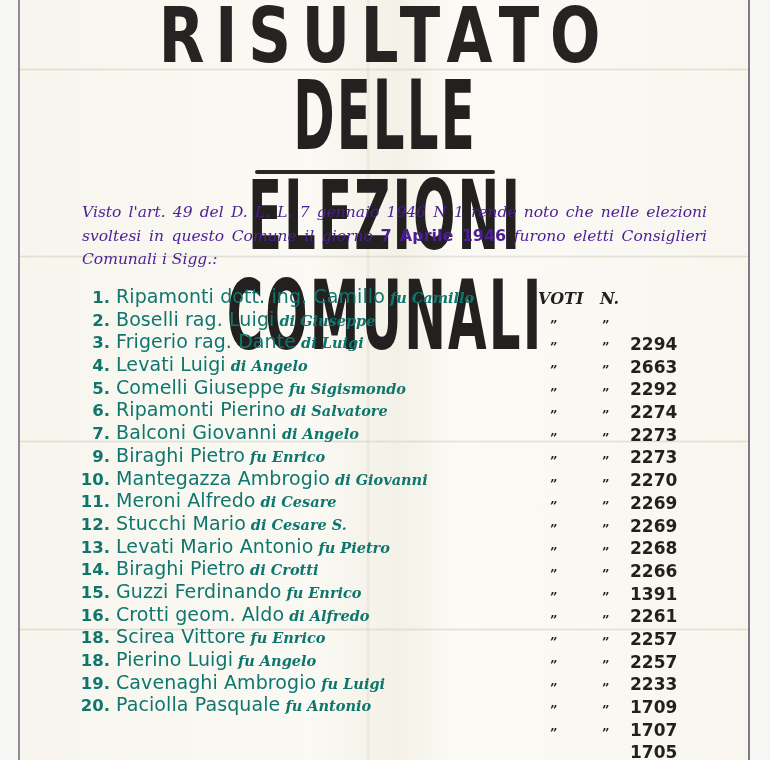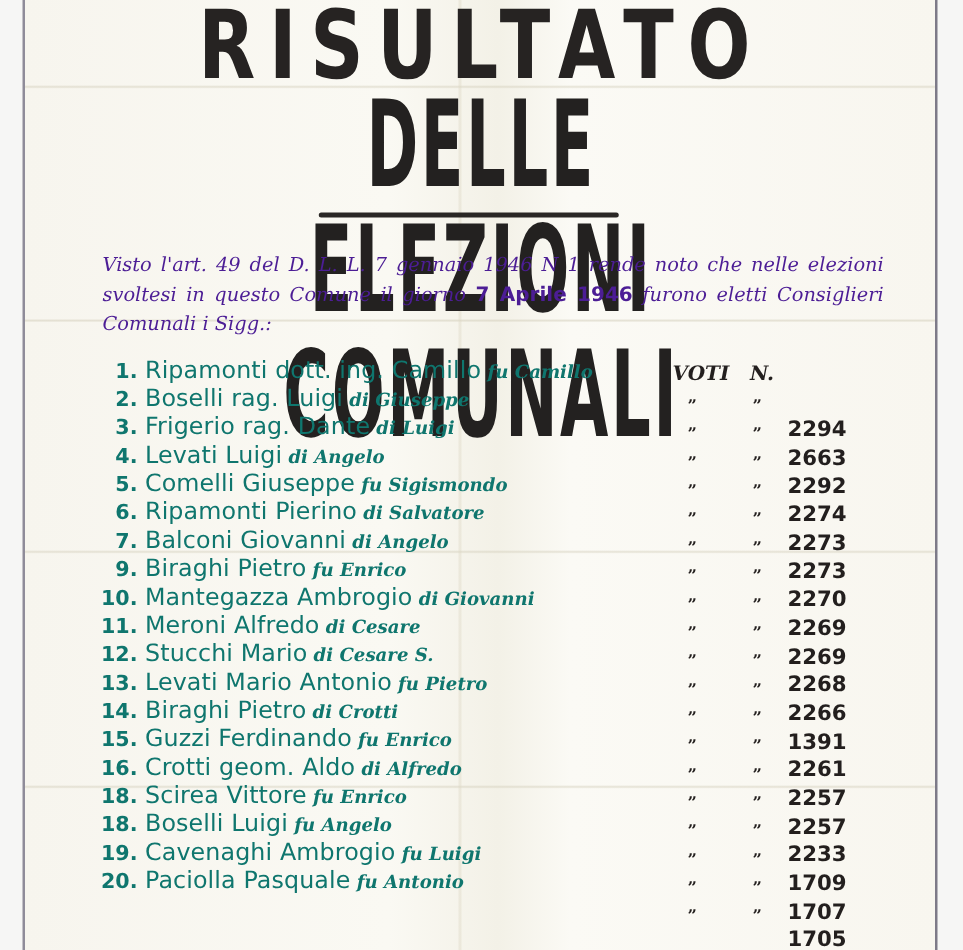--- a/index.html
+++ b/index.html
@@ -117,21 +117,21 @@
     <div class="row"><span class="num">7.</span><span class="name">Balconi Giovanni</span><span class="parent">di Angelo</span></div>
     <div class="row"><span class="num">9.</span><span class="name">Biraghi Pietro</span><span class="parent">fu Enrico</span></div>
     <div class="row"><span class="num">10.</span><span class="name">Mantegazza Ambrogio</span><span class="parent">di Giovanni</span></div>
     <div class="row"><span class="num">11.</span><span class="name">Meroni Alfredo</span><span class="parent">di Cesare</span></div>
     <div class="row"><span class="num">12.</span><span class="name">Stucchi Mario</span><span class="parent">di Cesare S.</span></div>
     <div class="row"><span class="num">13.</span><span class="name">Levati Mario Antonio</span><span class="parent">fu Pietro</span></div>
     <div class="row"><span class="num">14.</span><span class="name">Biraghi Pietro</span><span class="parent">di Crotti</span></div>
     <div class="row"><span class="num">15.</span><span class="name">Guzzi Ferdinando</span><span class="parent">fu Enrico</span></div>
     <div class="row"><span class="num">16.</span><span class="name">Crotti geom. Aldo</span><span class="parent">di Alfredo</span></div>
     <div class="row"><span class="num">18.</span><span class="name">Scirea Vittore</span><span class="parent">fu Enrico</span></div>
-    <div class="row"><span class="num">18.</span><span class="name">Boselli Luigi</span><span class="parent">fu Angelo</span></div>
+    <div class="row"><span class="num">18.</span><span class="name">Pierino Luigi</span><span class="parent">fu Angelo</span></div>
     <div class="row"><span class="num">19.</span><span class="name">Cavenaghi Ambrogio</span><span class="parent">fu Luigi</span></div>
     <div class="row"><span class="num">20.</span><span class="name">Paciolla Pasquale</span><span class="parent">fu Antonio</span></div>
   </div>
 <div class="votes" id="votes">
     <div class="vrow">
       <span class="voti-label">VOTI</span>
       <span class="n-label">N.</span>
       <span class="count">2294</span>
     </div>
     <div class="vrow">

